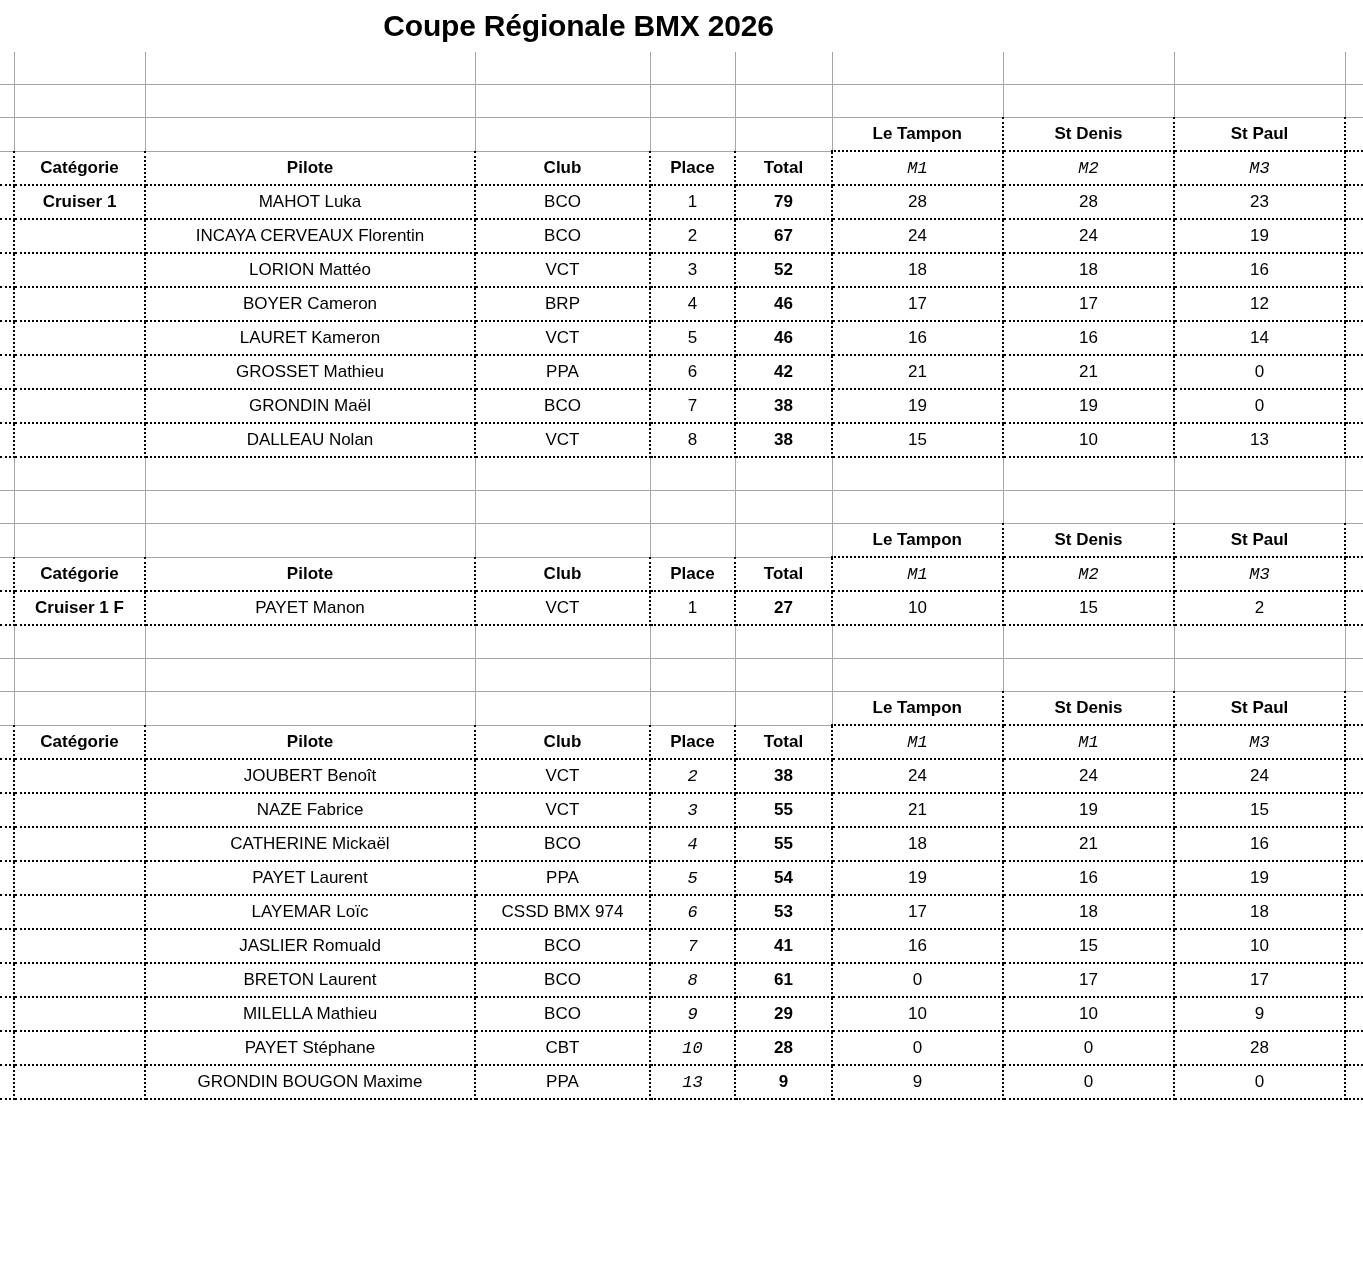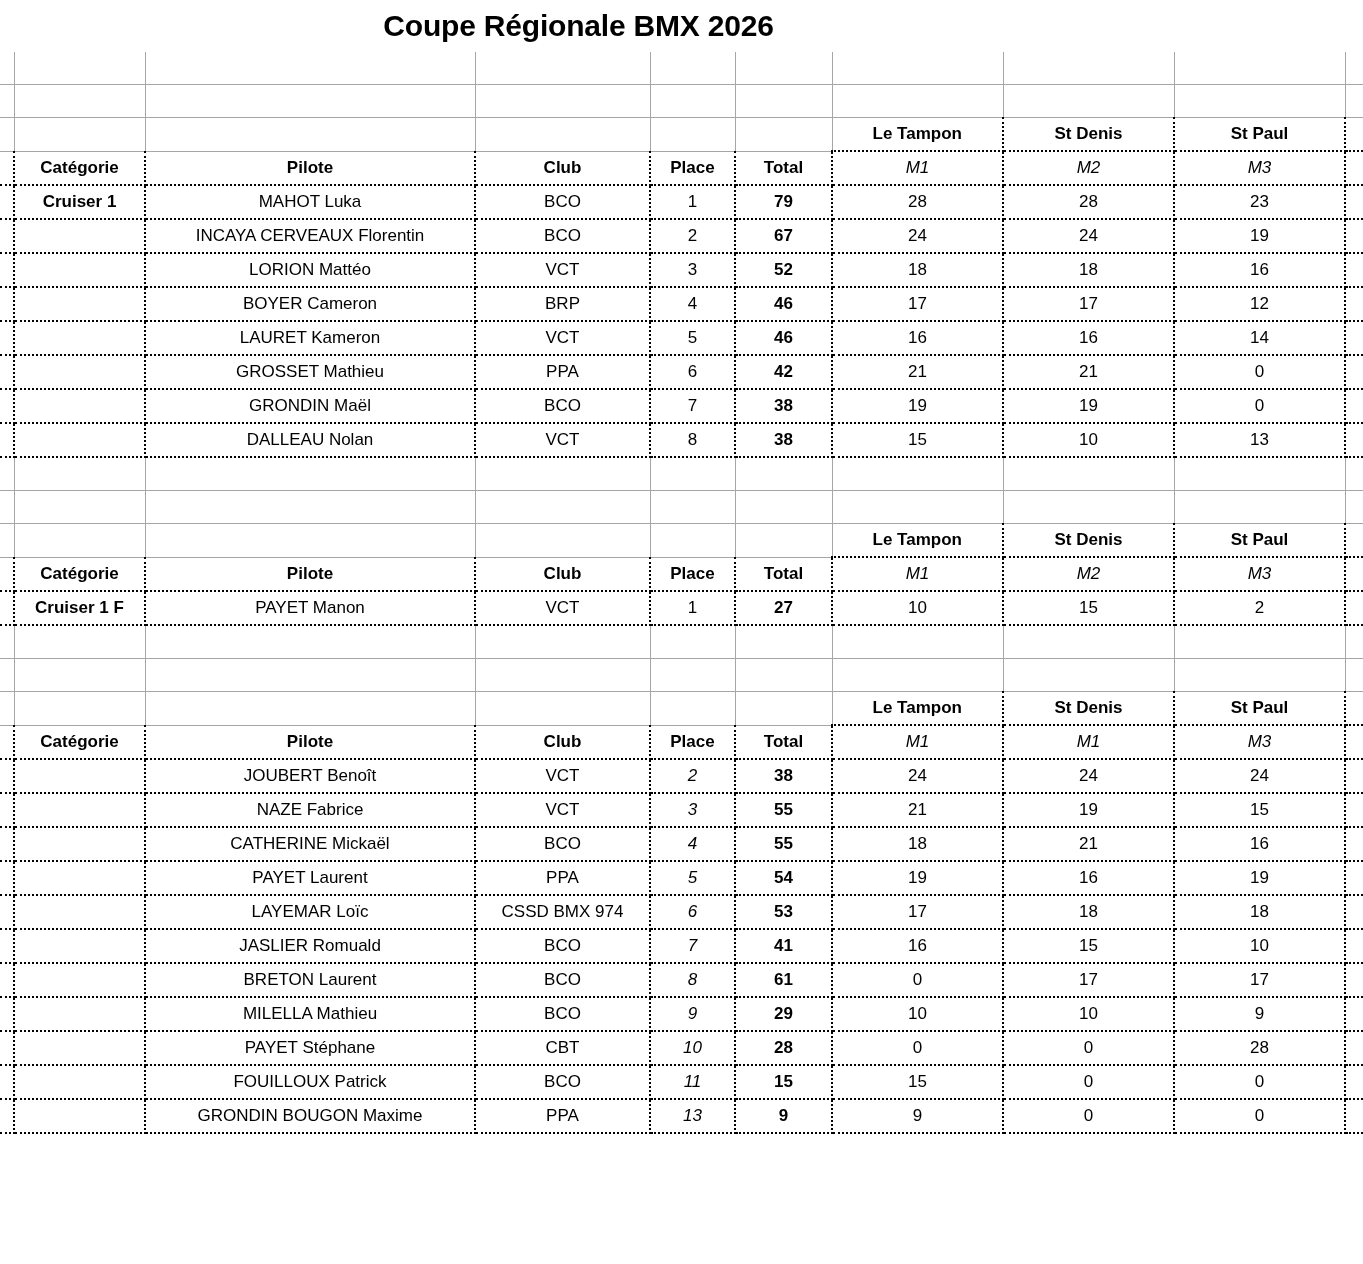--- a/index.html
+++ b/index.html
@@ -78,21 +78,21 @@
     border-bottom: 2px dotted #000000;
   }
   tr.dat td.blankcell {
     border-right: 1px solid #a6a6a6;
     border-bottom: 1px solid #a6a6a6;
   }
   tr.dat td.noleft { border-right: none; }
 
   
   .b      { font-weight: bold; }
-  .i      { font-style: italic; }
+  .i      { font-style: italic; font-family: Liberation Mono, monospace; }
   .left   { text-align: left; padding-left: 7px; }
   .hdr    { font-weight: bold; }
 
   
   td.gut  { border-right: 1px solid #a6a6a6; }
 </style>
 </head>
 <body>
 
 <div id="sheet">
@@ -471,32 +471,20 @@
           <td class="i">10</td>
           <td class="b">28</td>
           <td>0</td>
           <td>0</td>
           <td>28</td>
           <td class="noleft"></td>
         </tr>
         <tr class="dat">
           <td class="gut"></td>
           <td></td>
-          <td class="left">FOUILLOUX Patrick</td>
-          <td>BCO</td>
-          <td class="i">11</td>
-          <td class="b">15</td>
-          <td>15</td>
-          <td>0</td>
-          <td>0</td>
-          <td class="noleft"></td>
-        </tr>
-        <tr class="dat">
-          <td class="gut"></td>
-          <td></td>
           <td class="left">GRONDIN BOUGON Maxime</td>
           <td>PPA</td>
           <td class="i">13</td>
           <td class="b">9</td>
           <td>9</td>
           <td>0</td>
           <td>0</td>
           <td class="noleft"></td>
         </tr>
       </tbody>

